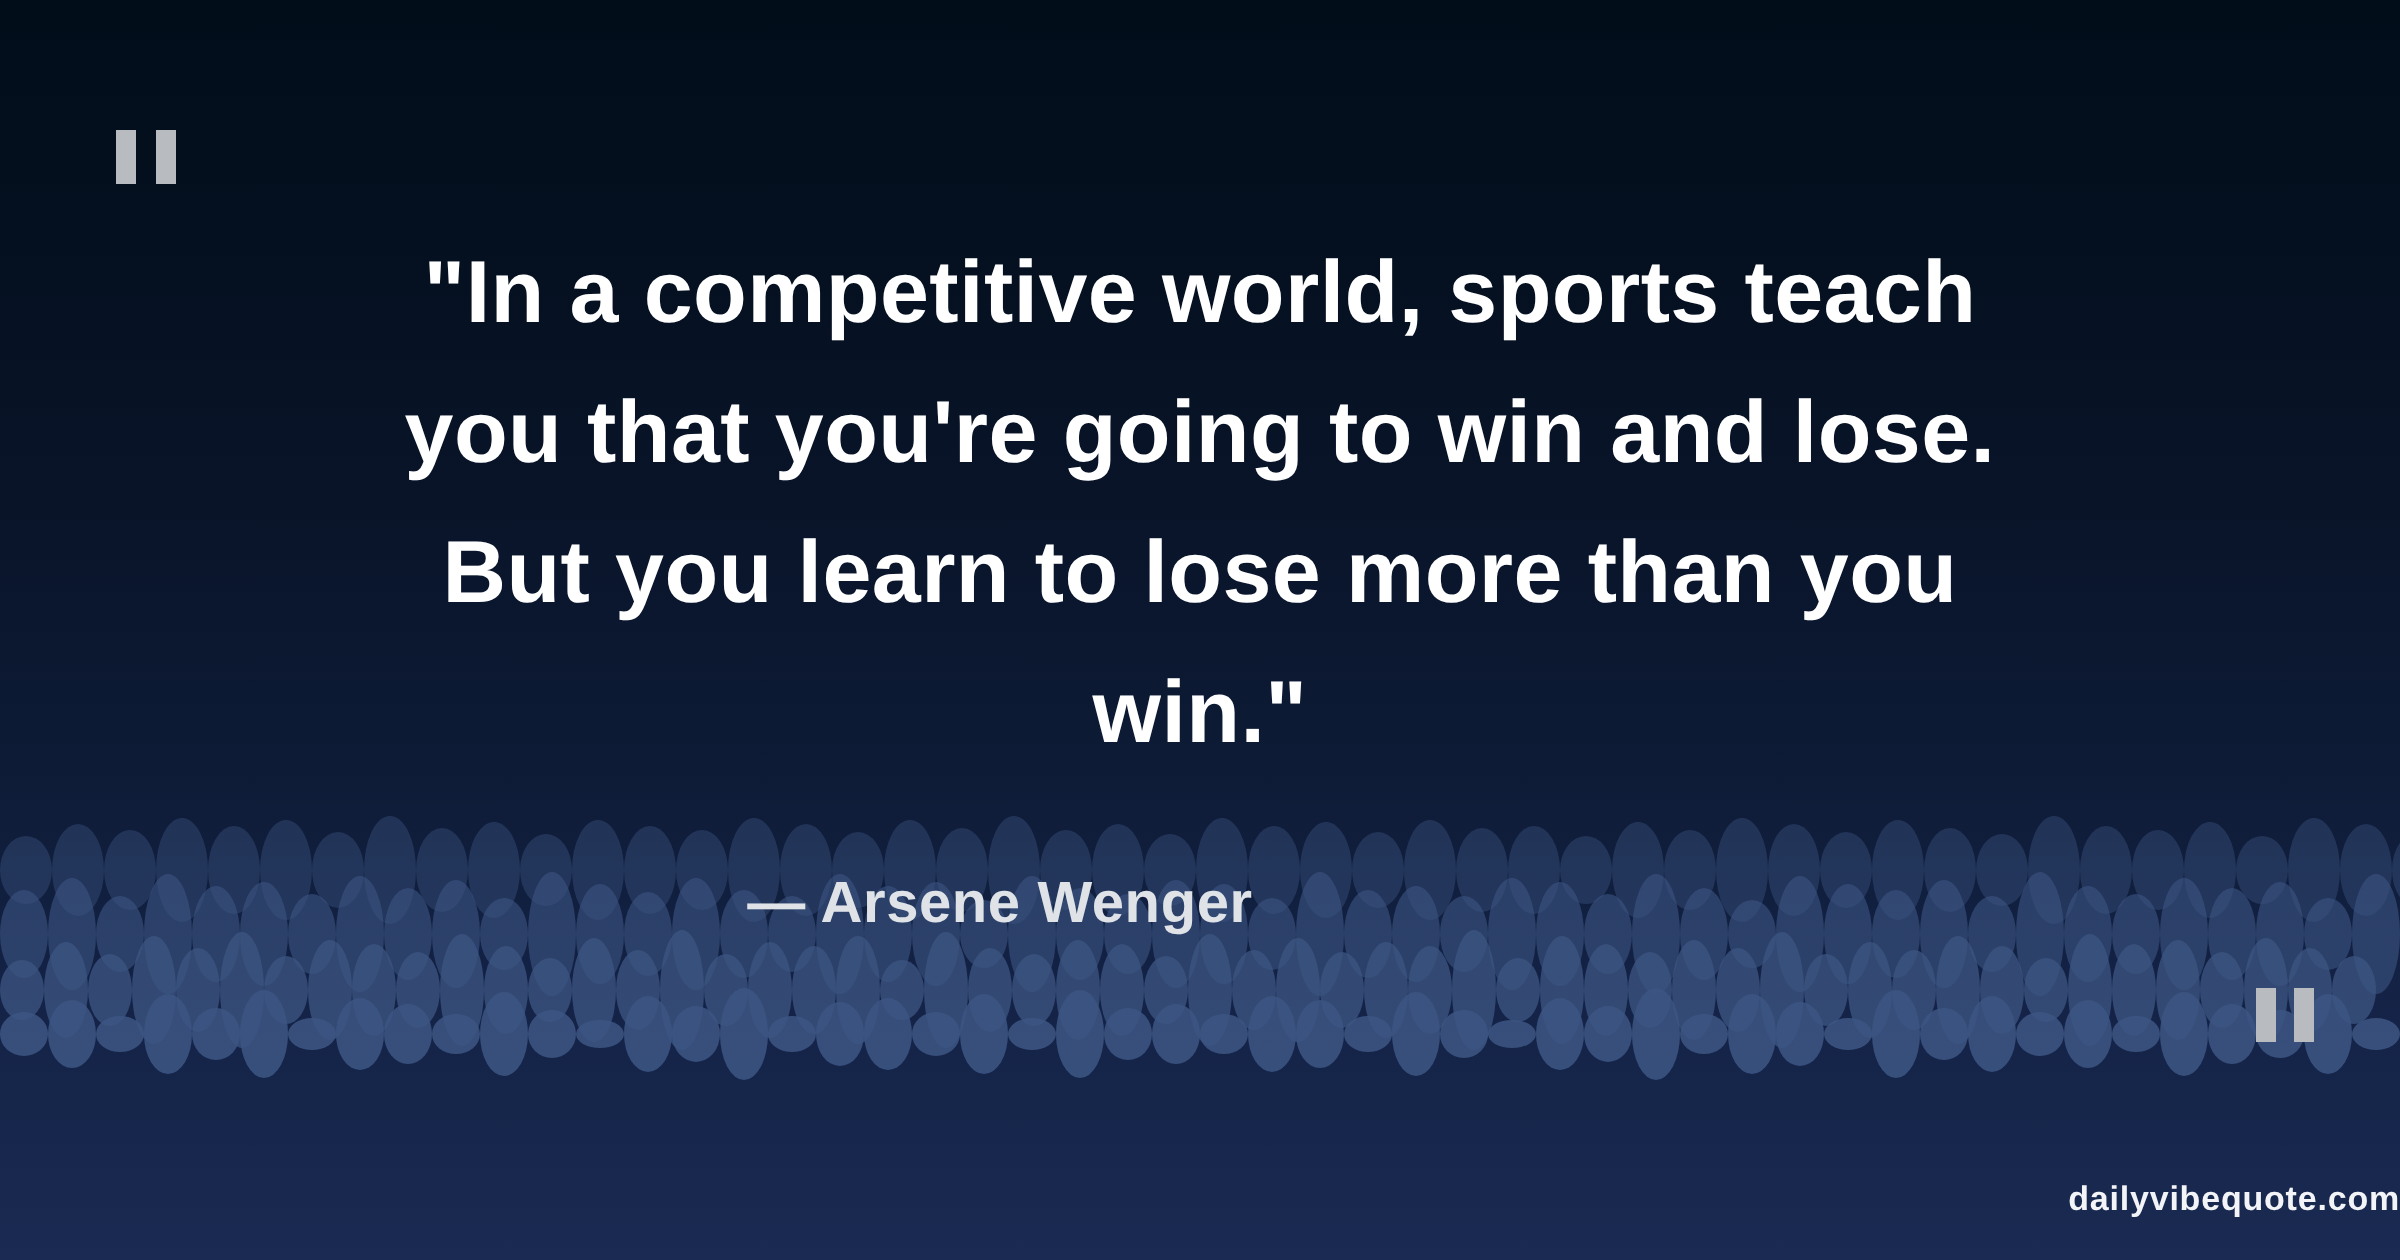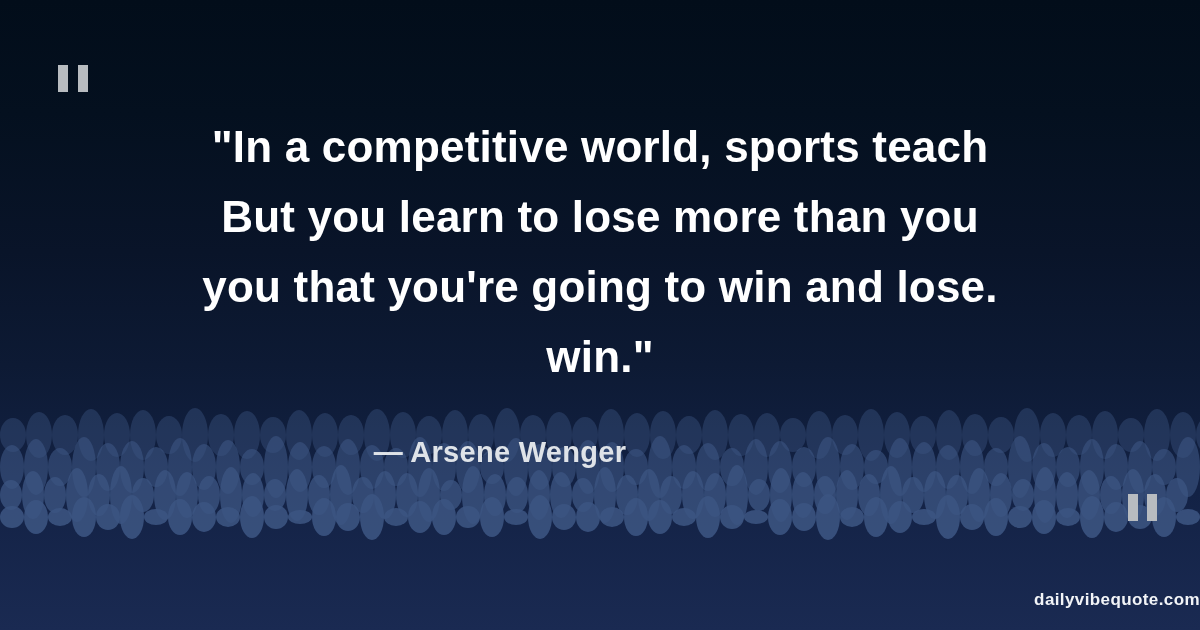--- a/index.html
+++ b/index.html
@@ -319,22 +319,22 @@
       </g>
     </svg>
 
   <div class="quote-mark" id="quote-mark-open">
     <span class="bar"></span>
     <span class="bar"></span>
   </div>
 
   <div id="quote-text">
     <span class="qline">"In a competitive world, sports teach</span>
+    <span class="qline">you that you're going to win and lose.</span>
     <span class="qline">But you learn to lose more than you</span>
-    <span class="qline">you that you're going to win and lose.</span>
     <span class="qline">win."</span>
   </div>
 
   <div id="attribution">— Arsene Wenger</div>
 
   <div class="quote-mark" id="quote-mark-close">
     <span class="bar"></span>
     <span class="bar"></span>
   </div>
 

